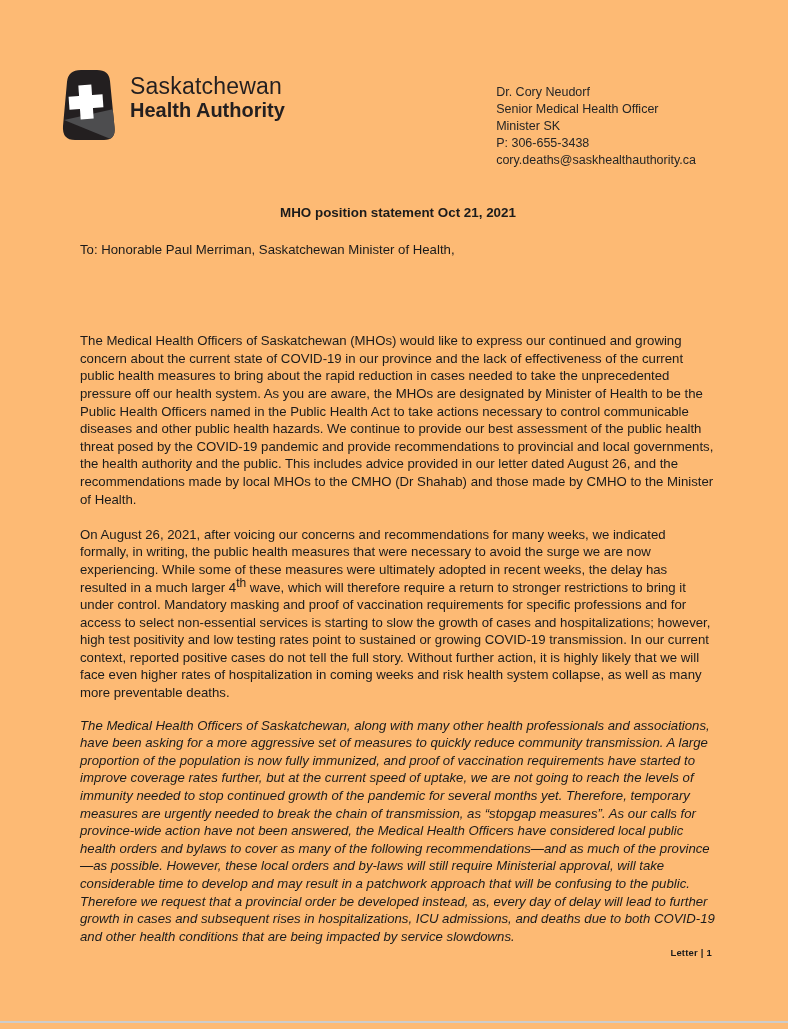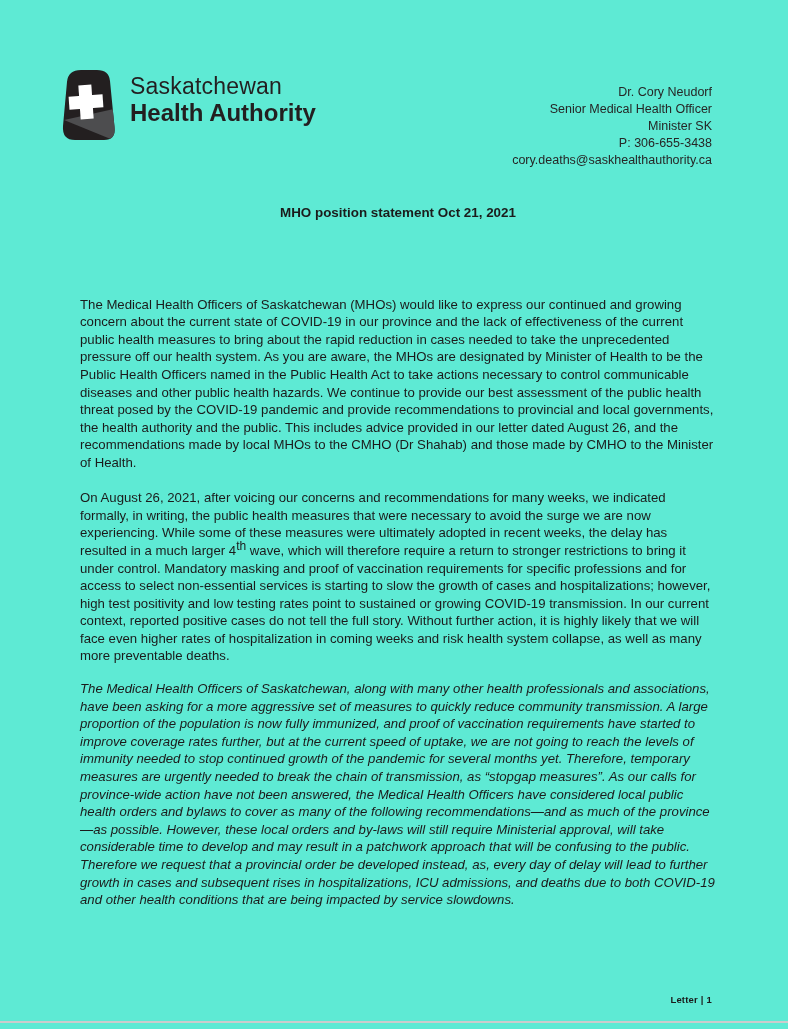--- a/index.html
+++ b/index.html
@@ -8,21 +8,21 @@
     width: 788px;
     height: 1029px;
     position: relative;
     font-family: "Liberation Sans", sans-serif;
     color: #1b1b1b;
     overflow: hidden;
   }
   .page {
     position: absolute;
     inset: 0;
-    background: #5eead4;
+    background: #fdba74;
   }
 
   
   .logo-block {
     position: absolute;
     left: 62px;
     top: 68px;
     display: flex;
     align-items: flex-start;
   }
@@ -33,31 +33,31 @@
     line-height: 1.05;
     color: #231f20;
   }
   .wordmark .line1 {
     font-size: 23px;
     font-weight: 400;
     letter-spacing: 0.2px;
     display: block;
   }
   .wordmark .line2 {
-    font-size: 24px;
+    font-size: 20px;
     font-weight: 700;
     display: block;
     margin-top: 2px;
   }
 
   .contact-block {
     position: absolute;
     top: 84px;
-    right: 76px;
-    text-align: right;
+    right: 92px;
+    text-align: left;
     font-size: 12.5px;
     line-height: 17px;
     color: #262626;
   }
 
   
   .letter {
     position: absolute;
     left: 80px;
     top: 204px;
@@ -77,21 +77,21 @@
   .para { text-align: left; }
   .para.p1 { margin-top: 74px; }
   .para.p2 { margin-top: 17.6px; }
   .para.p3 { margin-top: 15px; font-style: italic; }
   sup { font-size: 12px; vertical-align: super; line-height: 0; }
 
   
   .footer-label {
     position: absolute;
     right: 76px;
-    top: 994px;
+    top: 947px;
     font-size: 9.5px;
     font-weight: 700;
     color: #1b1b1b;
     letter-spacing: 0.2px;
   }
   .bottom-rule {
     position: absolute;
     left: 0;
     right: 0;
     top: 1021px;
@@ -127,20 +127,21 @@
   <div class="contact-block">
     <div>Dr. Cory Neudorf</div>
     <div>Senior Medical Health Officer</div>
     <div>Minister SK</div>
     <div>P: 306-655-3438</div>
     <div>cory.deaths@saskhealthauthority.ca</div>
   </div>
 
   <div class="letter">
     <div class="subject">MHO position statement Oct 21, 2021</div>
+    <div class="salutation">To: Honorable Paul Merriman, Saskatchewan Minister of Health,</div>
 
     <p class="para p1">The Medical Health Officers of Saskatchewan (MHOs) would like to express our continued and growing concern about the current state of COVID-19 in our province and the lack of effectiveness of the current public health measures to bring about the rapid reduction in cases needed to take the unprecedented pressure off our health system. As you are aware, the MHOs are designated by Minister of Health to be the Public Health Officers named in the Public Health Act to take actions necessary to control communicable diseases and other public health hazards. We continue to provide our best assessment of the public health threat posed by the COVID-19 pandemic and provide recommendations to provincial and local governments, the health authority and the public. This includes advice provided in our letter dated August 26, and the recommendations made by local MHOs to the CMHO (Dr Shahab) and those made by CMHO to the Minister of Health.</p>
 
     <p class="para p2"><span>On August 26, 2021, after voicing our concerns and recommendations for many weeks, we indicated formally, in writing, the public health measures that were necessary to avoid the surge we are now experiencing. While some of these measures were ultimately adopted in recent weeks, the delay has resulted in a much larger 4</span><sup>th</sup><span> wave, which will therefore require a return to stronger restrictions to bring it under control. Mandatory masking and proof of vaccination requirements for specific professions and for access to select non-essential services is starting to slow the growth of cases and hospitalizations; however, high test positivity and low testing rates point to sustained or growing COVID-19 transmission. In our current context, reported positive cases do not tell the full story. Without further action, it is highly likely that we will face even higher rates of hospitalization in coming weeks and risk health system collapse, as well as many more preventable deaths.</span></p>
 
     <p class="para p3">The Medical Health Officers of Saskatchewan, along with many other health professionals and associations, have been asking for a more aggressive set of measures to quickly reduce community transmission. A large proportion of the population is now fully immunized, and proof of vaccination requirements have started to improve coverage rates further, but at the current speed of uptake, we are not going to reach the levels of immunity needed to stop continued growth of the pandemic for several months yet. Therefore, temporary measures are urgently needed to break the chain of transmission, as “stopgap measures”.  As our calls for province-wide action have not been answered, the Medical Health Officers have considered local public health orders and bylaws to cover as many of the following recommendations—and as much of the province—as possible. However, these local orders and by-laws will still require Ministerial approval, will take considerable time to develop and may result in a patchwork approach that will be confusing to the public. Therefore we request that a provincial order be developed instead, as, every day of delay will lead to further growth in cases and subsequent rises in hospitalizations, ICU admissions, and deaths due to both COVID-19 and other health conditions that are being impacted by service slowdowns.</p>
   </div>
 
   <div class="footer-label">Letter | 1</div>
   <div class="bottom-rule"></div>

